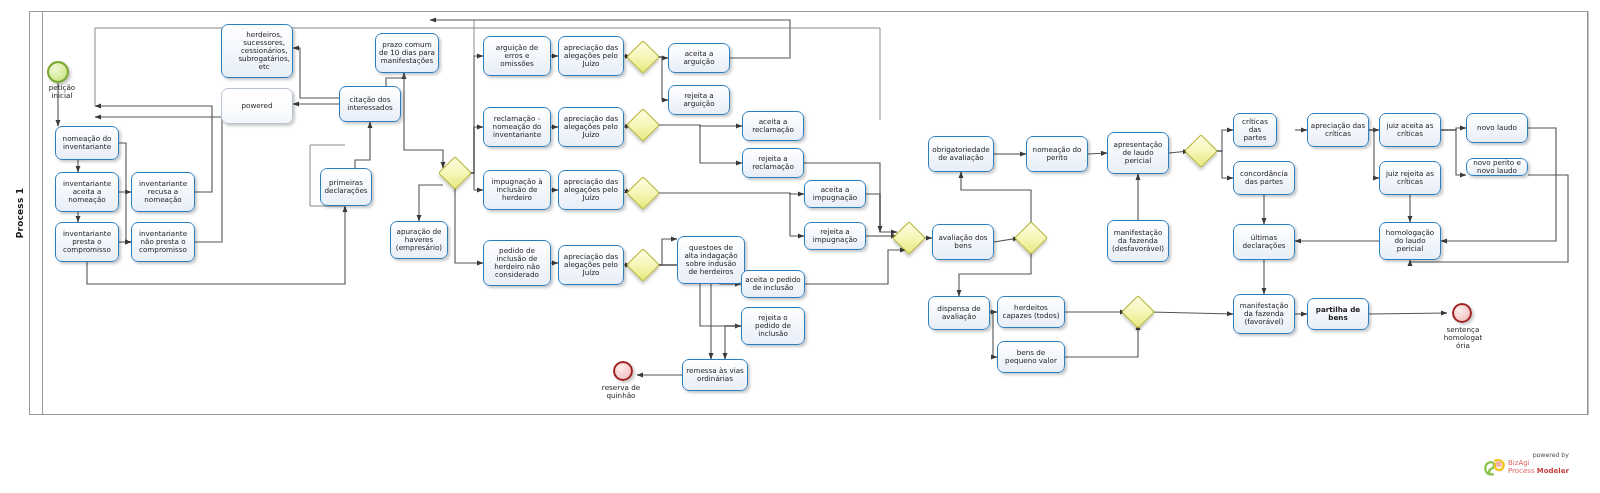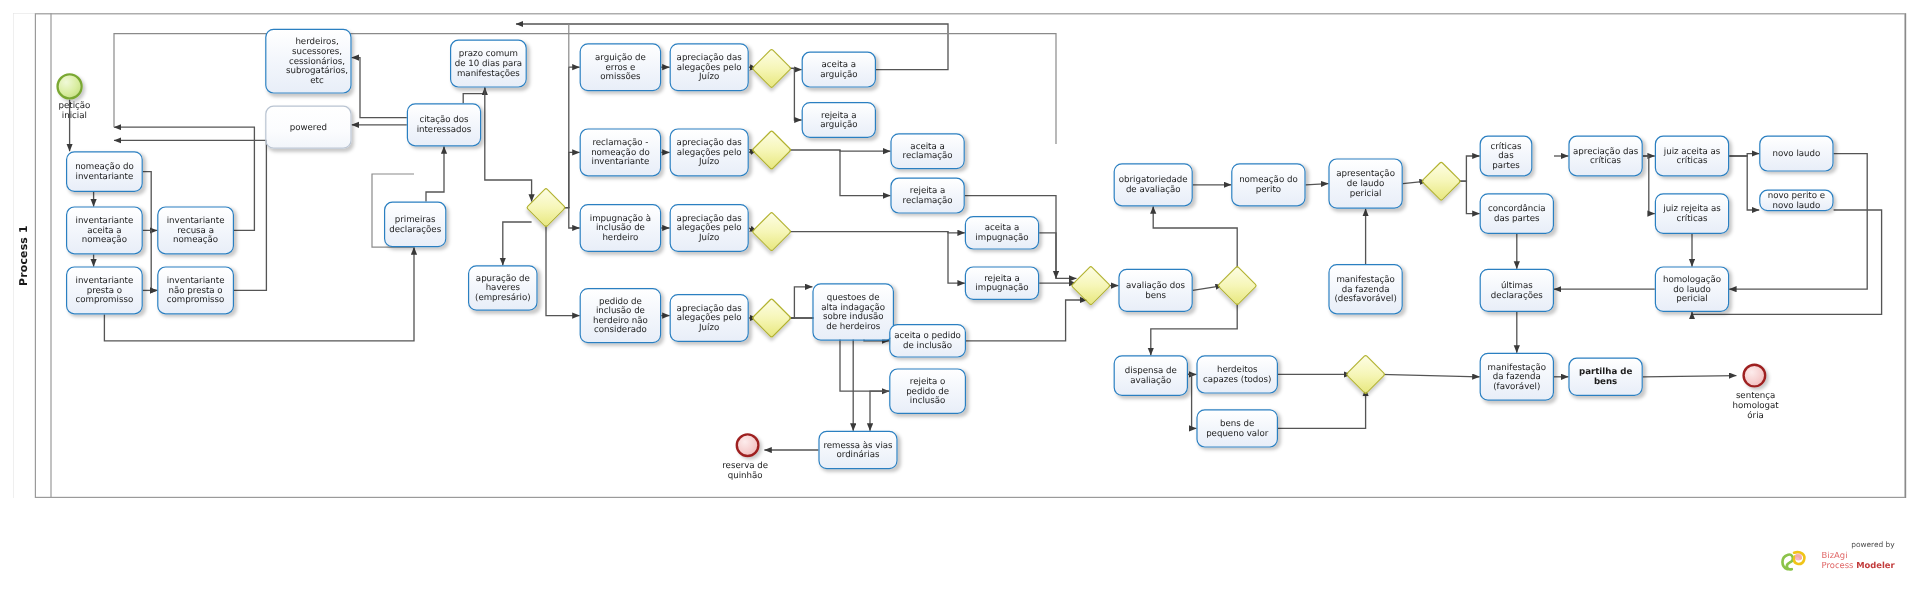--- a/index.html
+++ b/index.html
@@ -65,21 +65,21 @@
   }
   .event-label{
     position:absolute;font-size:7.2px;color:#1c1c1c;text-align:center;
     line-height:1.12;white-space:pre-line;
   }
 
   
   #wires{position:absolute;left:0;top:0;width:1600px;height:493px;pointer-events:none;}
 
   
-  .brand{position:absolute;display:flex;align-items:flex-end;gap:13px;}
+  .brand{position:absolute;display:flex;align-items:flex-end;gap:3px;}
   .brand-mark{width:22px;height:20px;position:relative;}
   .brand-txt{display:flex;flex-direction:column;line-height:1.12;}
   .brand-powered{font-size:6.2px;color:#4d4d4d;text-align:right;margin-bottom:1px;}
   .brand-a{font-size:7px;color:#e06666;}
   .brand-b{font-size:7px;color:#e06666;}
   .brand-b b{color:#c23b3b;}
 </style>
 </head>
 <body>
 

